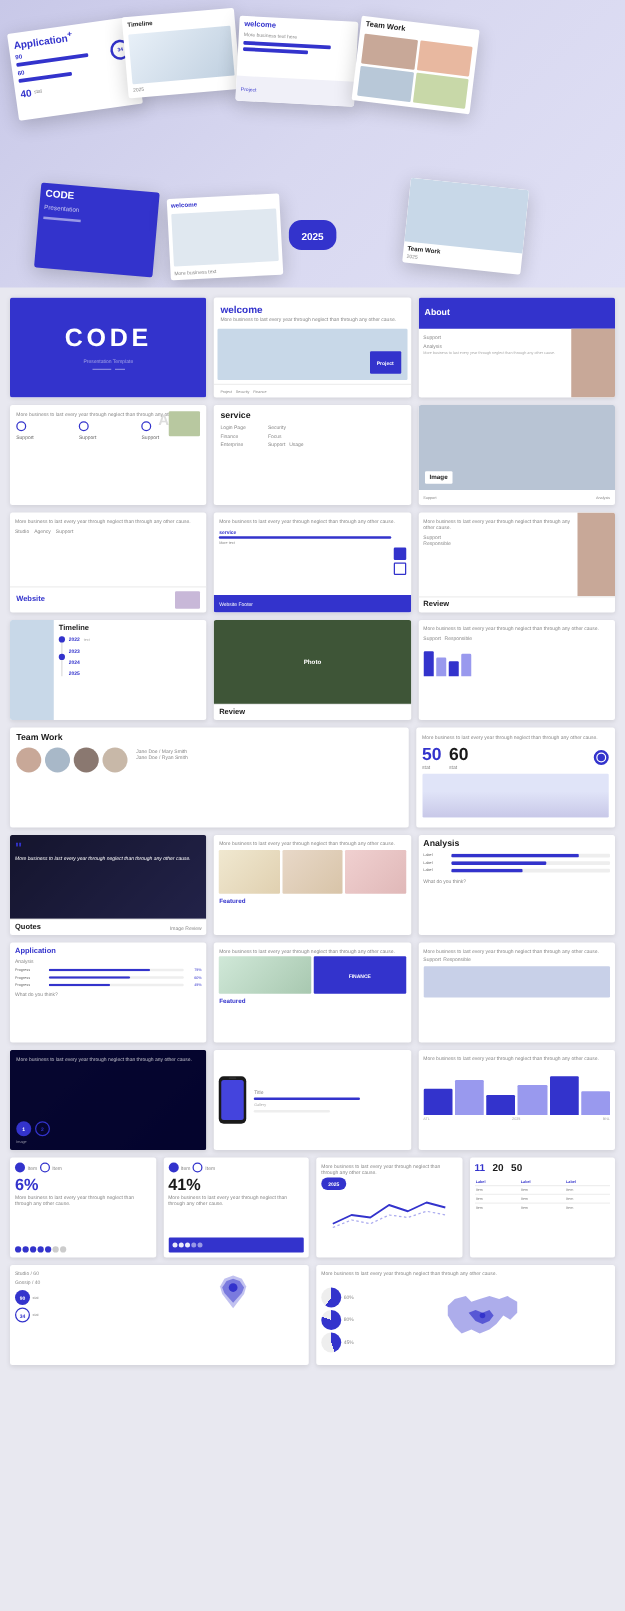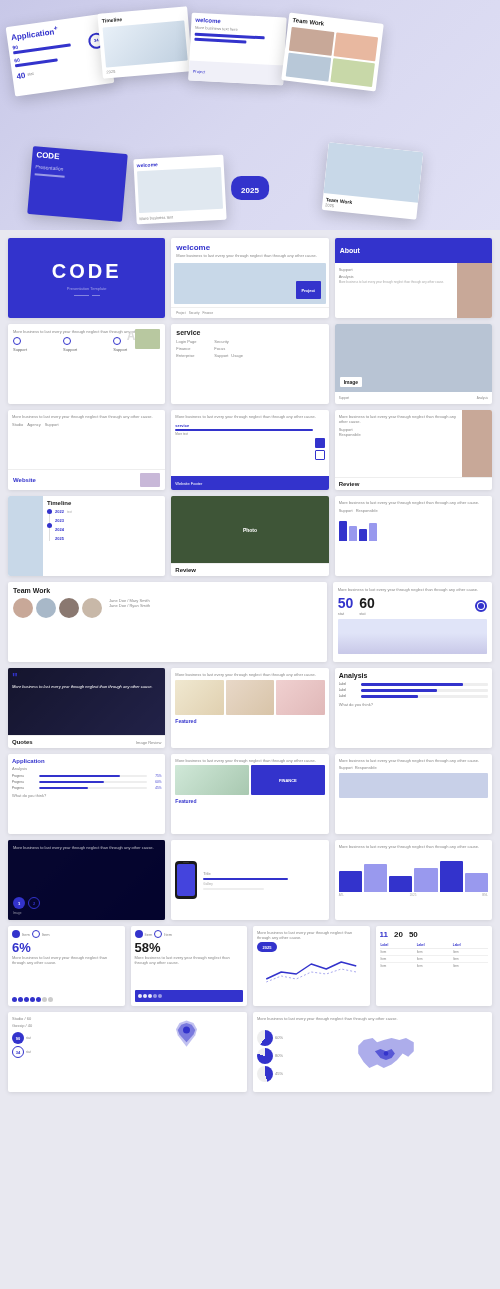--- a/index.html
+++ b/index.html
@@ -703,21 +703,21 @@
     </div>
 
     <div class="slide-card">
       <div style="height:100%;padding:4px;display:flex;flex-direction:column;">
         <div style="display:flex;gap:2px;align-items:center;margin-bottom:2px;">
           <div style="width:8px;height:8px;background:#3333cc;border-radius:50%;"></div>
           <div style="font-size:4px;color:#888;">Item</div>
           <div style="width:8px;height:8px;border:1.5px solid #3333cc;border-radius:50%;"></div>
           <div style="font-size:4px;color:#888;">Item</div>
         </div>
-        <div style="font-size:13px;font-weight:700;color:#1a1a1a;">58%</div>
+        <div style="font-size:13px;font-weight:700;color:#1a1a1a;">41%</div>
         <div style="font-size:4px;color:#888;margin-bottom:2px;">More business to last every year through neglect than through any other cause.</div>
         <div style="height:12px;background:#3333cc;border-radius:1px;margin-top:auto;display:flex;align-items:center;padding:0 3px;">
           <div style="display:flex;gap:1px;">
             <div style="width:4px;height:4px;border-radius:50%;background:white;opacity:0.9;"></div>
             <div style="width:4px;height:4px;border-radius:50%;background:white;opacity:0.9;"></div>
             <div style="width:4px;height:4px;border-radius:50%;background:white;opacity:0.9;"></div>
             <div style="width:4px;height:4px;border-radius:50%;background:white;opacity:0.5;"></div>
             <div style="width:4px;height:4px;border-radius:50%;background:white;opacity:0.5;"></div>
           </div>
         </div>

